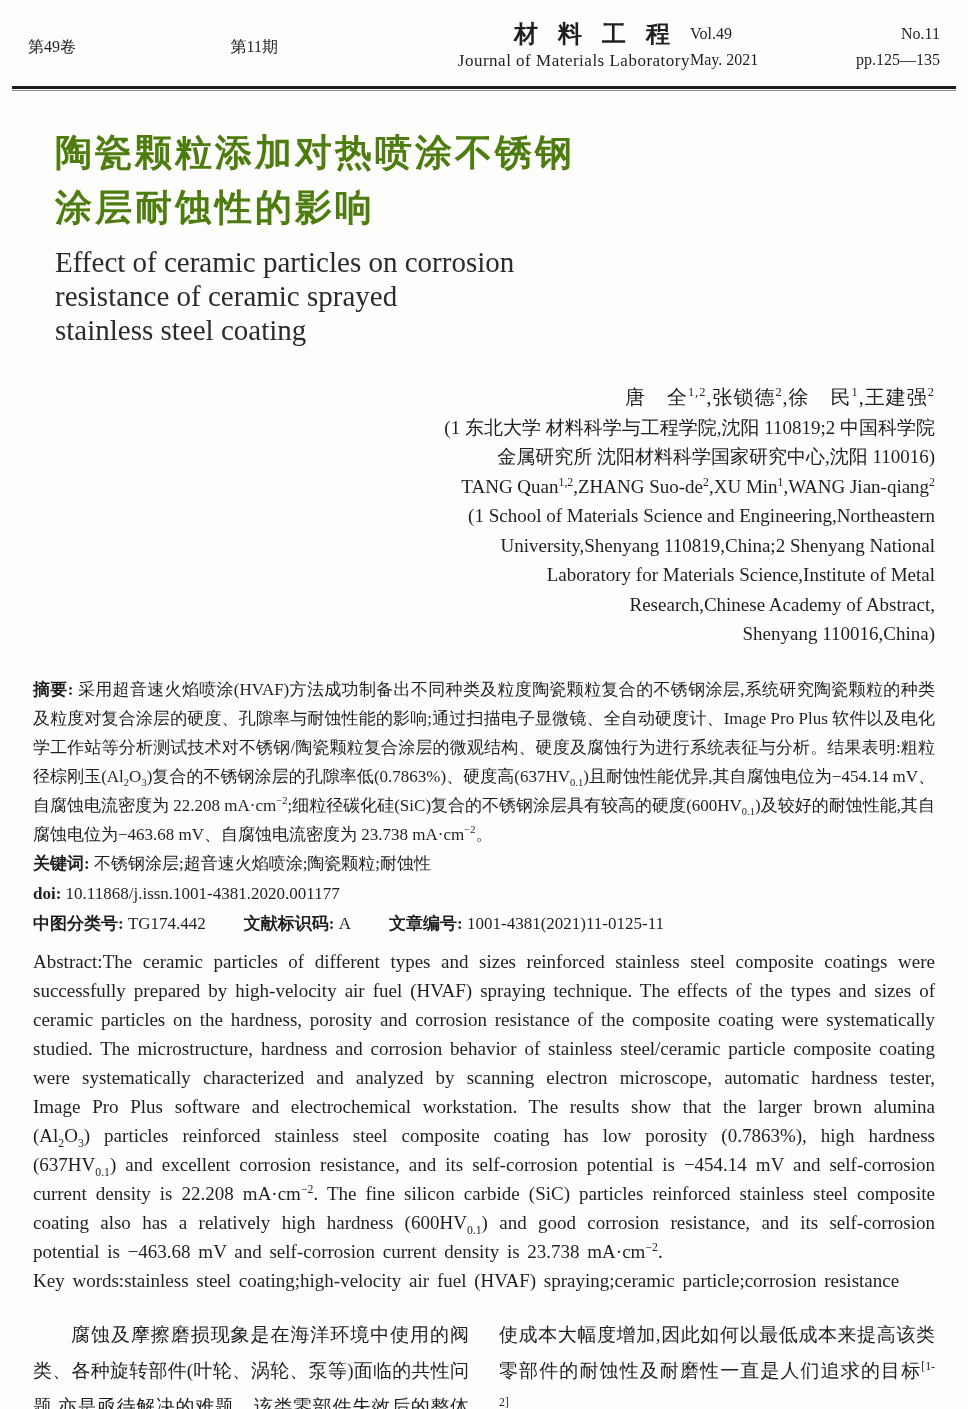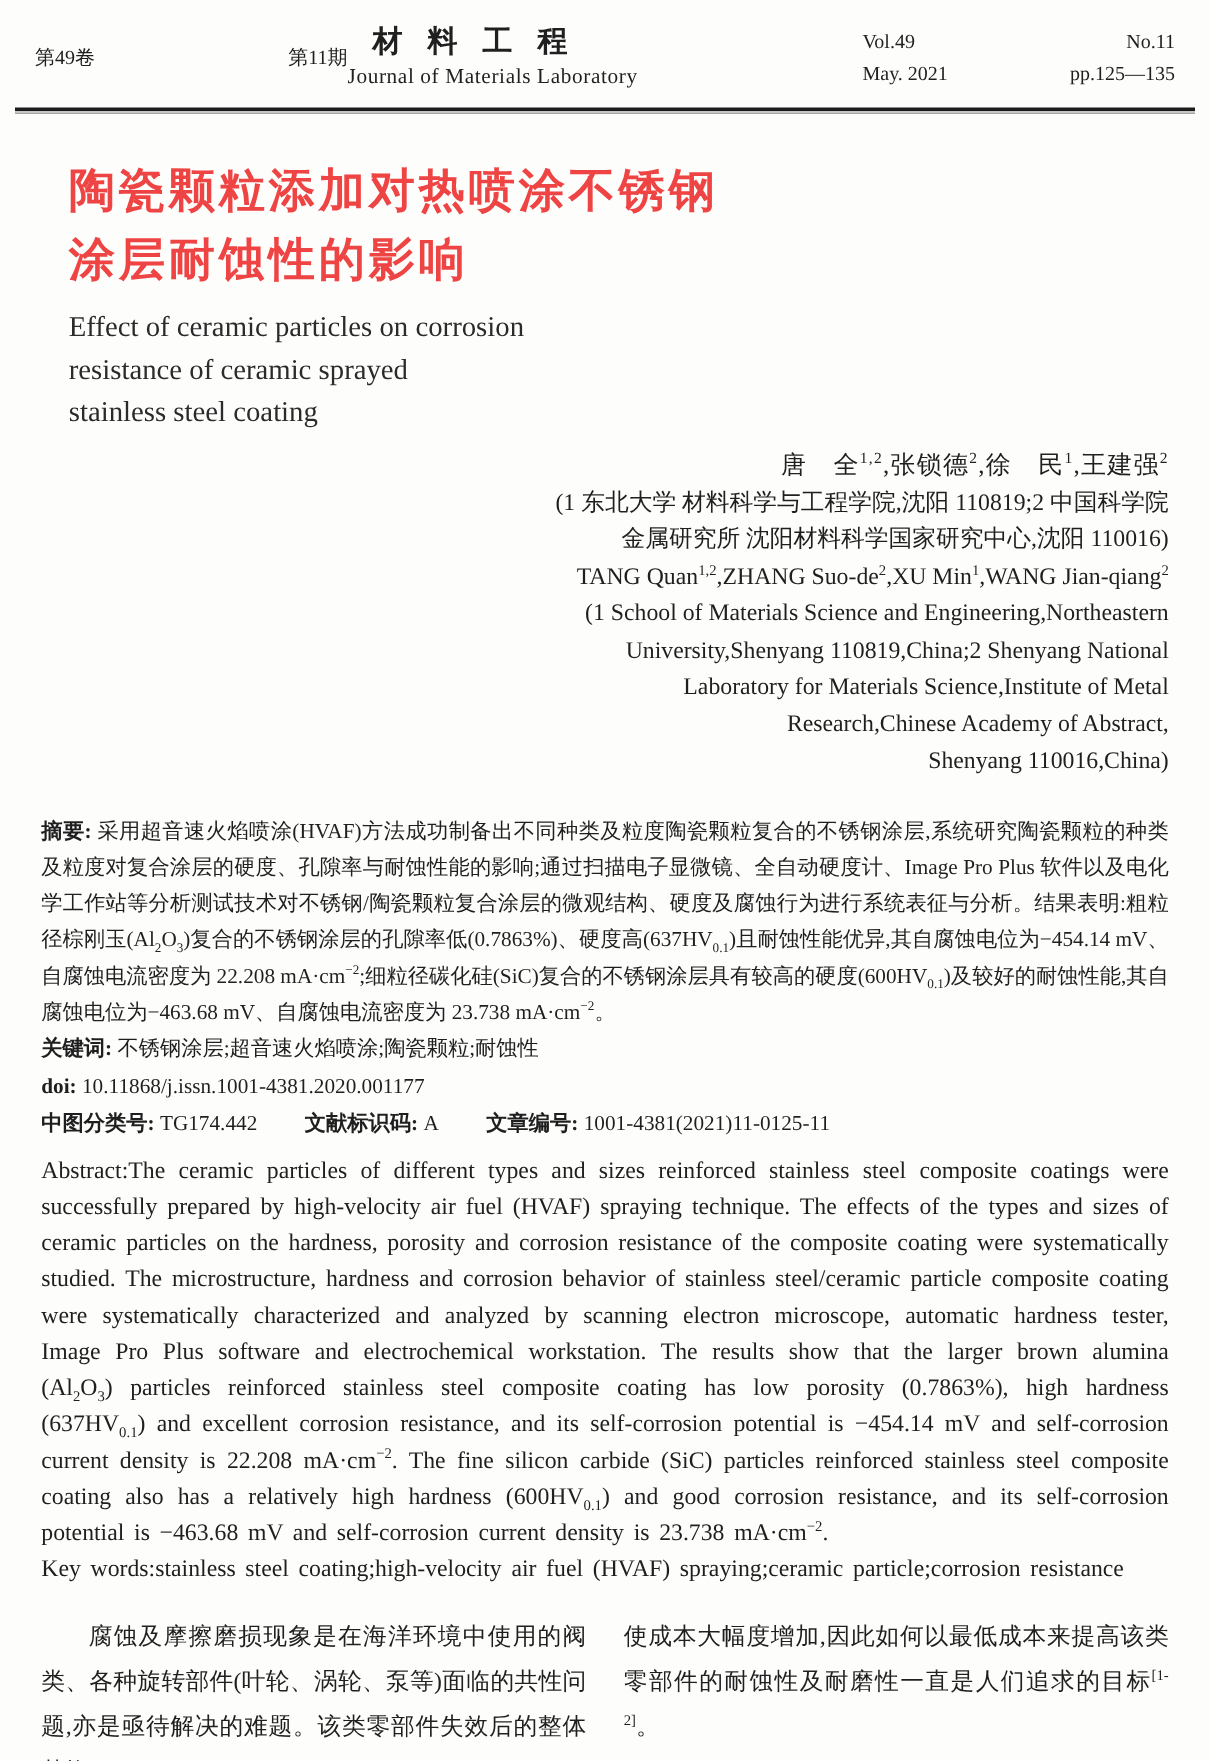--- a/index.html
+++ b/index.html
@@ -18,56 +18,56 @@
 
   
   .journal-header {
     display: flex;
     justify-content: space-between;
     align-items: center;
     padding: 20px 28px 10px 28px;
   }
   .jh-left, .jh-right { width: 250px; font-size: 16px; line-height: 26px; }
   .jh-row { display: flex; justify-content: space-between; }
-  .jh-center { text-align: left; flex: 1; }
+  .jh-center { text-align: right; flex: 1; }
   .jh-title-cn {
     font-size: 24px;
     font-weight: 600;
     letter-spacing: 20px;
     text-indent: 20px; 
     line-height: 28px;
   }
   .jh-title-en { font-size: 17px; line-height: 26px; letter-spacing: 0.5px; }
   .header-rule {
     margin: 2px 12px 0 12px;
     height: 5px;
     border-top: 3px solid #1c1c1c;
     border-bottom: 1px solid #8a8a8a;
   }
 
   
   .title-block { padding: 34px 22px 0 22px; }
   .title-cn {
-    font-family: Liberation Sans, sans-serif;
+    font-family: Liberation Serif, serif;
     font-size: 37px;
     font-weight: 700;
     letter-spacing: 3px;
     line-height: 55px;
-    color: #ef4444;
+    color: #4d7c0f;
   }
   .title-en {
     margin-top: 10px;
-    font-size: 23px;
+    font-size: 29px;
     line-height: 34px;
     color: #2b2b2b;
   }
 
   
   .authors-block {
-    margin-top: 11px;
+    margin-top: 36px;
     text-align: right;
     line-height: 29.5px;
   }
   .auth-cn { font-size: 20px; letter-spacing: 1px; }
   .affil-cn { font-size: 19px; text-align: right; }
   .auth-en { font-size: 19px; }
   .affil-en { font-size: 19px; }
   sup { font-size: 0.62em; vertical-align: super; line-height: 0; }
   sub { font-size: 0.62em; vertical-align: sub; line-height: 0; }
 

